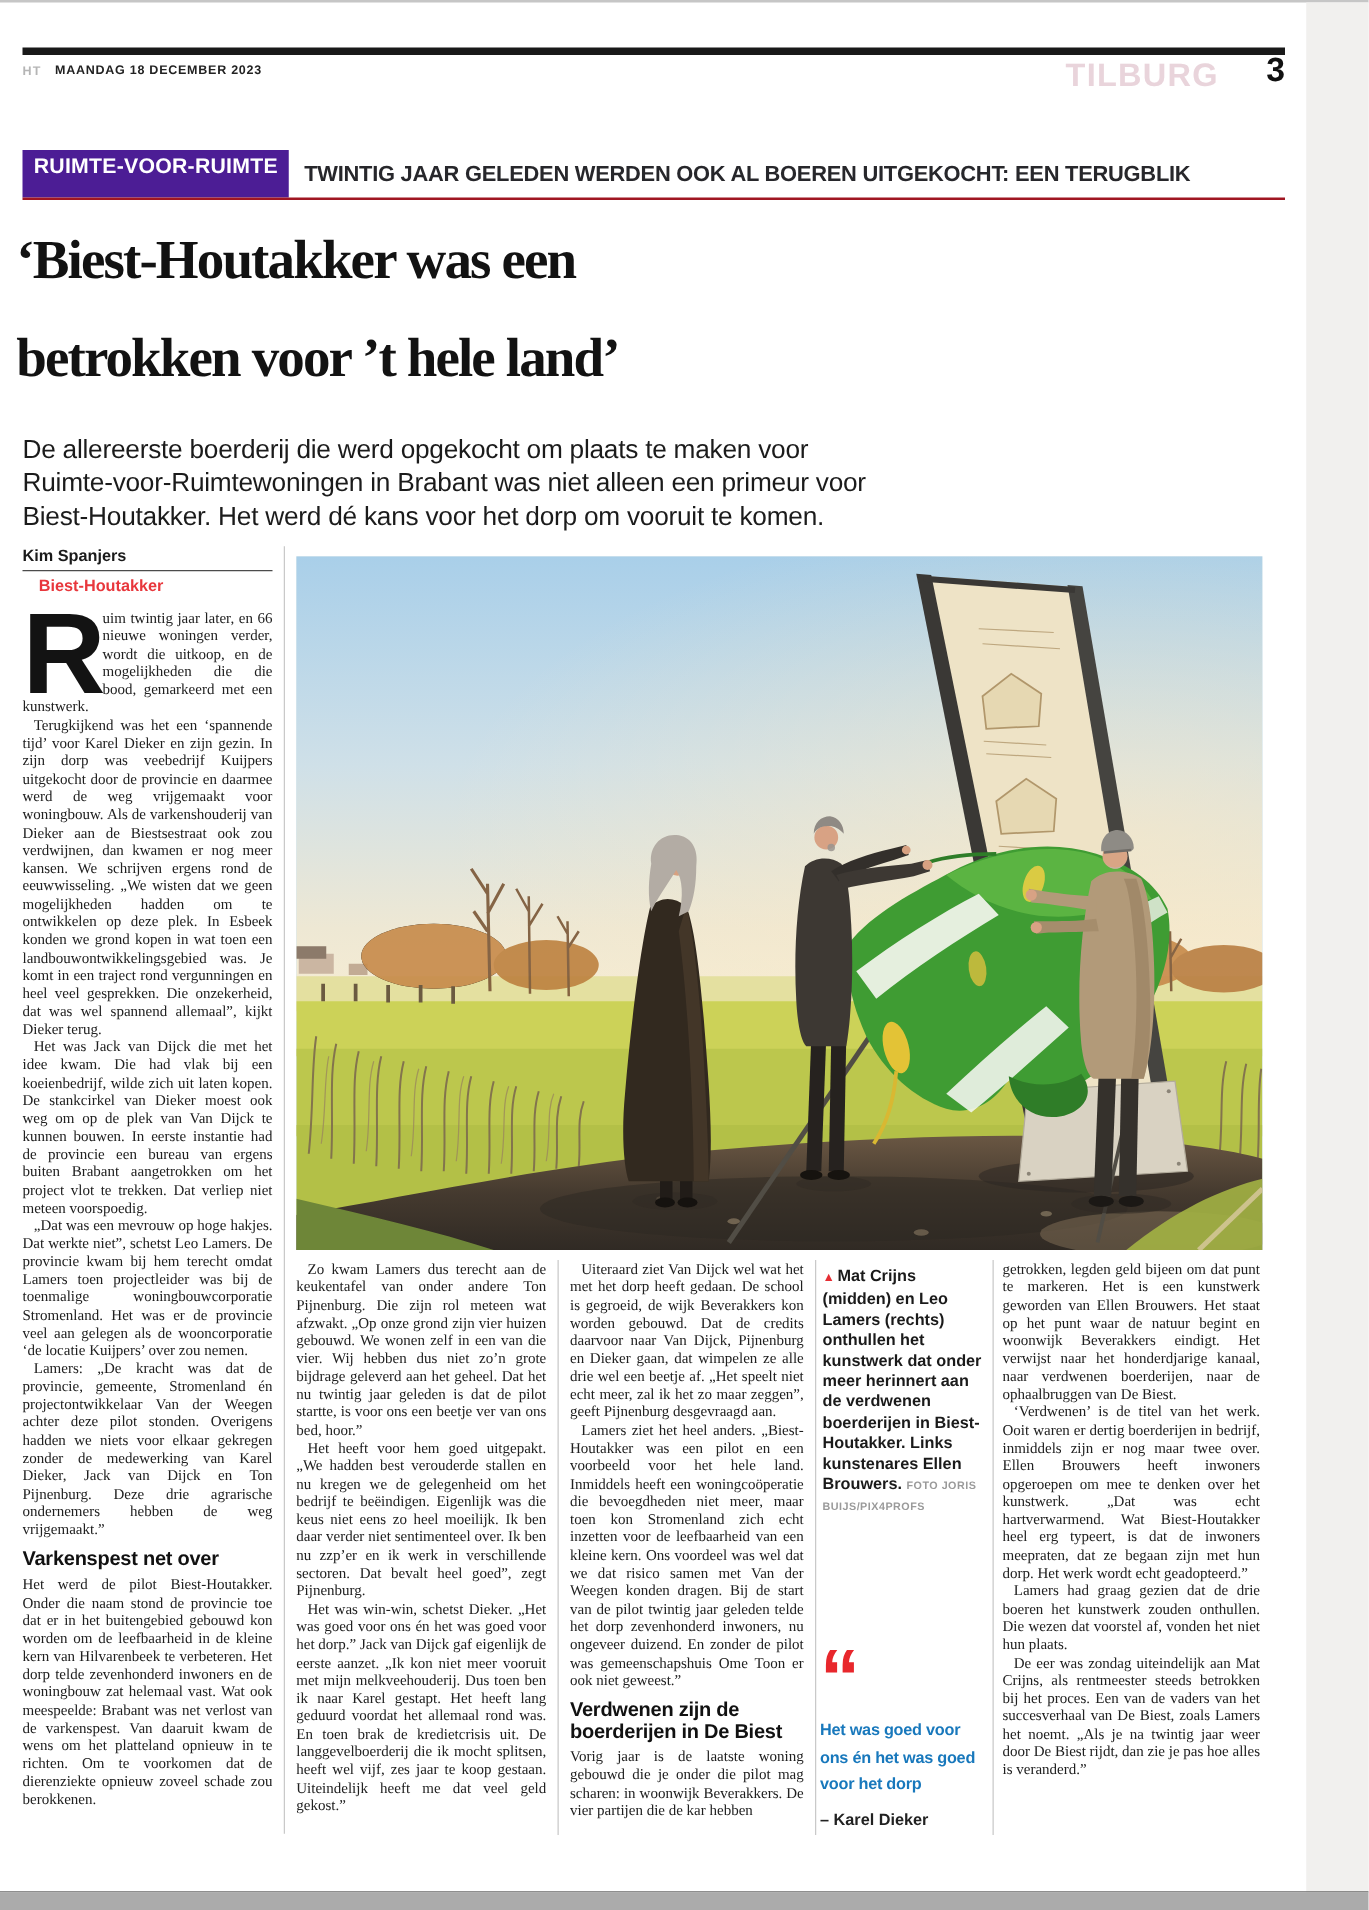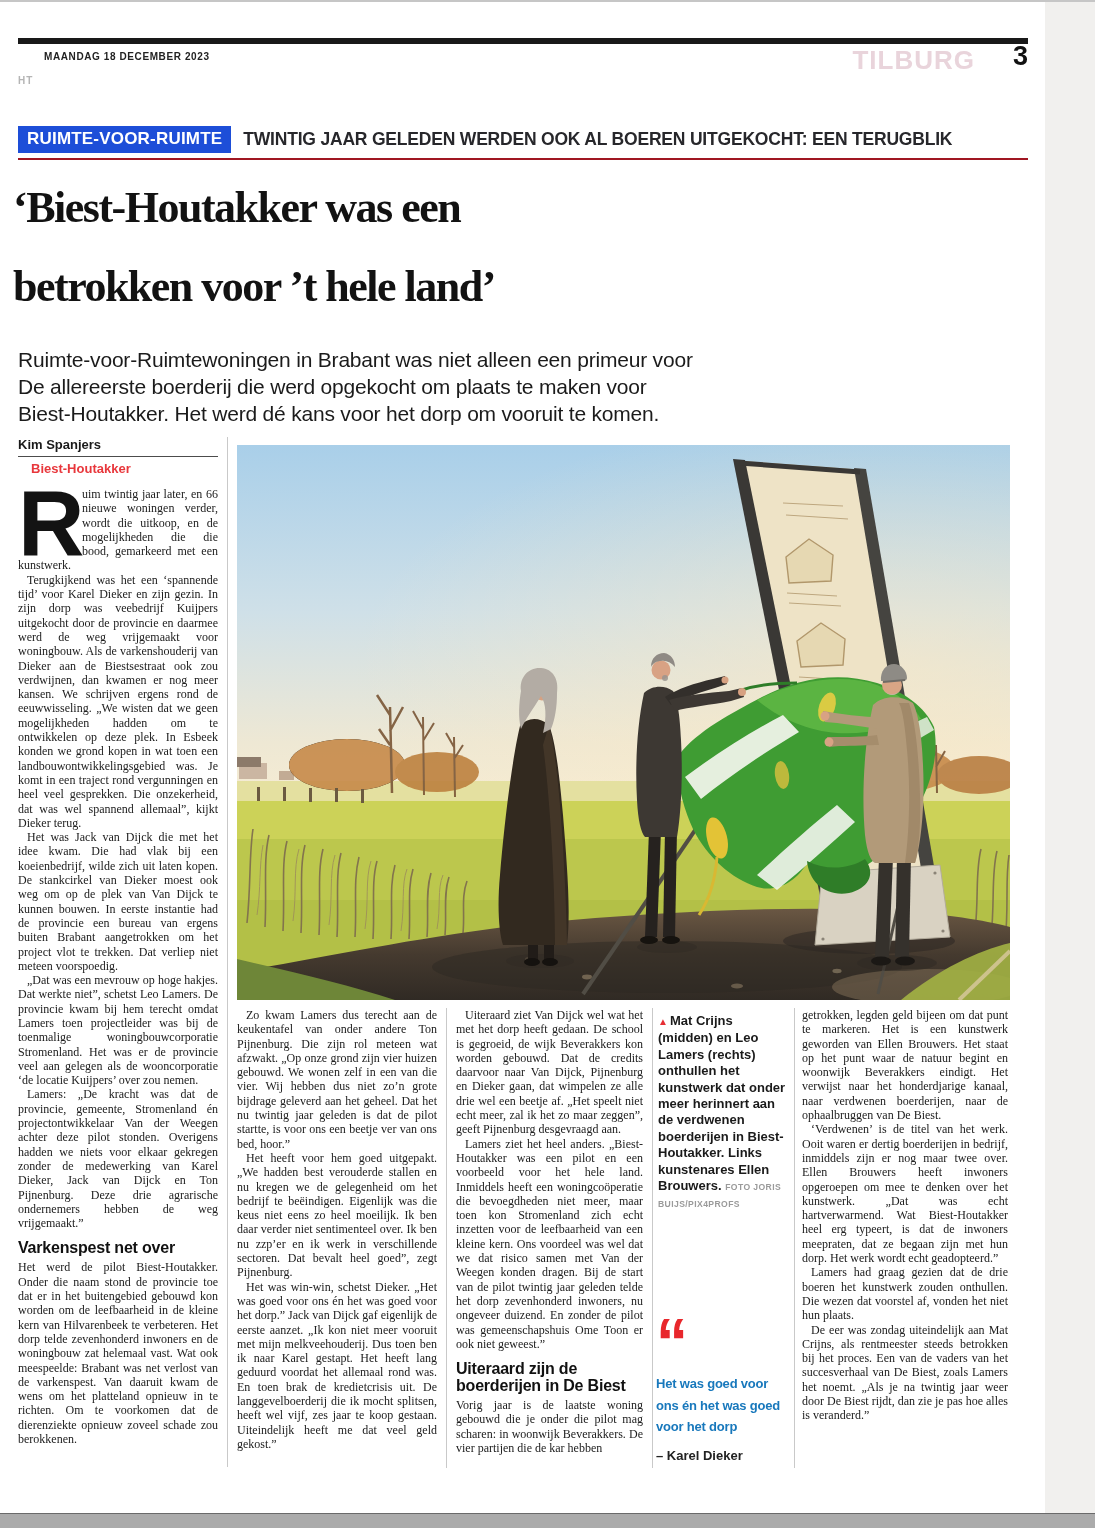--- a/index.html
+++ b/index.html
@@ -7,29 +7,29 @@
   .page { position:relative; width:1095px; height:1528px; background:#ffffff; overflow:hidden;
           font-family:"Liberation Sans", sans-serif; color:#1c1c1c; }
   .abs { position:absolute; }
 
   .top-hairline { left:0; top:0; width:1095px; height:2px; background:#c6c6c6; }
   .right-strip  { left:1045px; top:2px; width:50px; height:1512px; background:#f1f0ee; }
   .bottom-line  { left:0; top:1513px; width:1095px; height:1px; background:#6a6a6a; }
   .bottom-bar   { left:0; top:1514px; width:1095px; height:14px; background:#ababab; }
 
   .black-bar { left:18px; top:38px; width:1010px; height:6px; background:#191919; }
-  .monogram  { left:18px; top:52px; font-size:10px; font-weight:700; color:#b5b5b5; letter-spacing:1px;margin-top:23px; }
+  .monogram  { left:18px; top:52px; font-size:10px; font-weight:700; color:#b5b5b5; letter-spacing:1px; }
   .issue-date{ left:44px; top:51px; font-size:10px; font-weight:700; color:#222; letter-spacing:.6px; }
   .section-name { left:845px; top:45px; width:130px; text-align:right; font-size:26px; font-weight:700;
                   color:#e9d4db; letter-spacing:1px; }
   .page-number  { left:985px; top:41px; width:43px; text-align:right; font-size:27px; font-weight:700; color:#111; }
 
   .kicker-row { left:18px; top:126px; width:1010px; height:26px; display:flex; align-items:center; }
-  .badge { background:#1d4ed8; color:#fff; font-weight:700; font-size:17px; letter-spacing:.2px;
-           padding:3px 9px 4px 9px; }
+  .badge { background:#4c1d95; color:#fff; font-weight:700; font-size:17px; letter-spacing:.2px;
+           padding:3px 9px 15px 9px; }
   .kicker { margin-left:12px; font-size:17.5px; font-weight:600; color:#27272b; letter-spacing:-.2px; }
   .kicker-rule { left:18px; top:158px; width:1010px; height:2px; background:#a01622; }
 
   .headline { left:13px; top:168px; width:1020px; font-family:"Liberation Serif", serif;
               font-weight:700; font-size:44px; line-height:79px; letter-spacing:-1.5px; color:#121212; }
   .intro { left:18px; top:346px; width:780px; font-size:21px; line-height:27px; font-weight:400; color:#1b1b1b; letter-spacing:-.2px; }
 
   .byline-author { left:18px; top:437px; font-size:13px; font-weight:700; color:#1a1a1a; }
   .byline-rule { left:18px; top:456px; width:200px; height:1px; background:#4c4c4c; }
   .byline-place { left:18px; top:461px; font-size:13px; font-weight:700; color:#e8373c;padding-left:13px; }
@@ -85,22 +85,22 @@
     <span class="kicker">TWINTIG JAAR GELEDEN WERDEN OOK AL BOEREN UITGEKOCHT: EEN TERUGBLIK</span>
   </div>
   <div class="abs kicker-rule"></div>
 
   <h1 class="abs headline">
     <div>‘Biest-Houtakker was een</div>
     <div>betrokken voor ’t hele land’</div>
   </h1>
 
   <div class="abs intro">
+    <div>De allereerste boerderij die werd opgekocht om plaats te maken voor</div>
     <div>Ruimte-voor-Ruimtewoningen in Brabant was niet alleen een primeur voor</div>
-    <div>De allereerste boerderij die werd opgekocht om plaats te maken voor</div>
     <div>Biest-Houtakker. Het werd dé kans voor het dorp om vooruit te komen.</div>
   </div>
 
   <div class="abs byline-author">Kim Spanjers</div>
   <div class="abs byline-rule"></div>
   <div class="abs byline-place">Biest-Houtakker</div>
 
   <div class="abs vrule vr1"></div>
   <div class="abs vrule vr2"></div>
   <div class="abs vrule vr3"></div>
@@ -317,21 +317,21 @@
 
   <div class="abs bodycol col2">
     <p>Zo kwam Lamers dus terecht aan de keukentafel van onder andere Ton Pijnenburg. Die zijn rol meteen wat afzwakt. „Op onze grond zijn vier huizen gebouwd. We wonen zelf in een van die vier. Wij hebben dus niet zo’n grote bijdrage geleverd aan het geheel. Dat het nu twintig jaar geleden is dat de pilot startte, is voor ons een beetje ver van ons bed, hoor.”</p>
     <p>Het heeft voor hem goed uitgepakt. „We hadden best verouderde stallen en nu kregen we de gelegenheid om het bedrijf te beëindigen. Eigenlijk was die keus niet eens zo heel moeilijk. Ik ben daar verder niet sentimenteel over. Ik ben nu zzp’er en ik werk in verschillende sectoren. Dat bevalt heel goed”, zegt Pijnenburg.</p>
     <p>Het was win-win, schetst Dieker. „Het was goed voor ons én het was goed voor het dorp.” Jack van Dijck gaf eigenlijk de eerste aanzet. „Ik kon niet meer vooruit met mijn melkveehouderij. Dus toen ben ik naar Karel gestapt. Het heeft lang geduurd voordat het allemaal rond was. En toen brak de kredietcrisis uit. De langgevelboerderij die ik mocht splitsen, heeft wel vijf, zes jaar te koop gestaan. Uiteindelijk heeft me dat veel geld gekost.”</p>
   </div>
 
   <div class="abs bodycol col3">
     <p>Uiteraard ziet Van Dijck wel wat het met het dorp heeft gedaan. De school is gegroeid, de wijk Beverakkers kon worden gebouwd. Dat de credits daarvoor naar Van Dijck, Pijnenburg en Dieker gaan, dat wimpelen ze alle drie wel een beetje af. „Het speelt niet echt meer, zal ik het zo maar zeggen”, geeft Pijnenburg desgevraagd aan.</p>
     <p>Lamers ziet het heel anders. „Biest-Houtakker was een pilot en een voorbeeld voor het hele land. Inmiddels heeft een woningcoöperatie die bevoegdheden niet meer, maar toen kon Stromenland zich echt inzetten voor de leefbaarheid van een kleine kern. Ons voordeel was wel dat we dat risico samen met Van der Weegen konden dragen. Bij de start van de pilot twintig jaar geleden telde het dorp zevenhonderd inwoners, nu ongeveer duizend. En zonder de pilot was gemeenschapshuis Ome Toon er ook niet geweest.”</p>
-    <div class="subhead">Uiteraard zijn de boerderijen in De Biest</div>
+    <div class="subhead">Verdwenen zijn de boerderijen in De Biest</div>
     <p class="noindent">Vorig jaar is de laatste woning gebouwd die je onder die pilot mag scharen: in woonwijk Beverakkers. De vier partijen die de kar hebben</p>
   </div>
 
   <div class="abs caption">
     <span class="tri">▲</span><span>Mat Crijns (midden) en Leo Lamers (rechts) onthullen het kunstwerk dat onder meer herinnert aan de verdwenen boerderijen in Biest-Houtakker. Links kunstenares Ellen Brouwers.</span>
     <span class="credit">FOTO JORIS BUIJS/PIX4PROFS</span>
   </div>
 
   <div class="abs pullquote">
     <div class="pq-mark">“</div>

